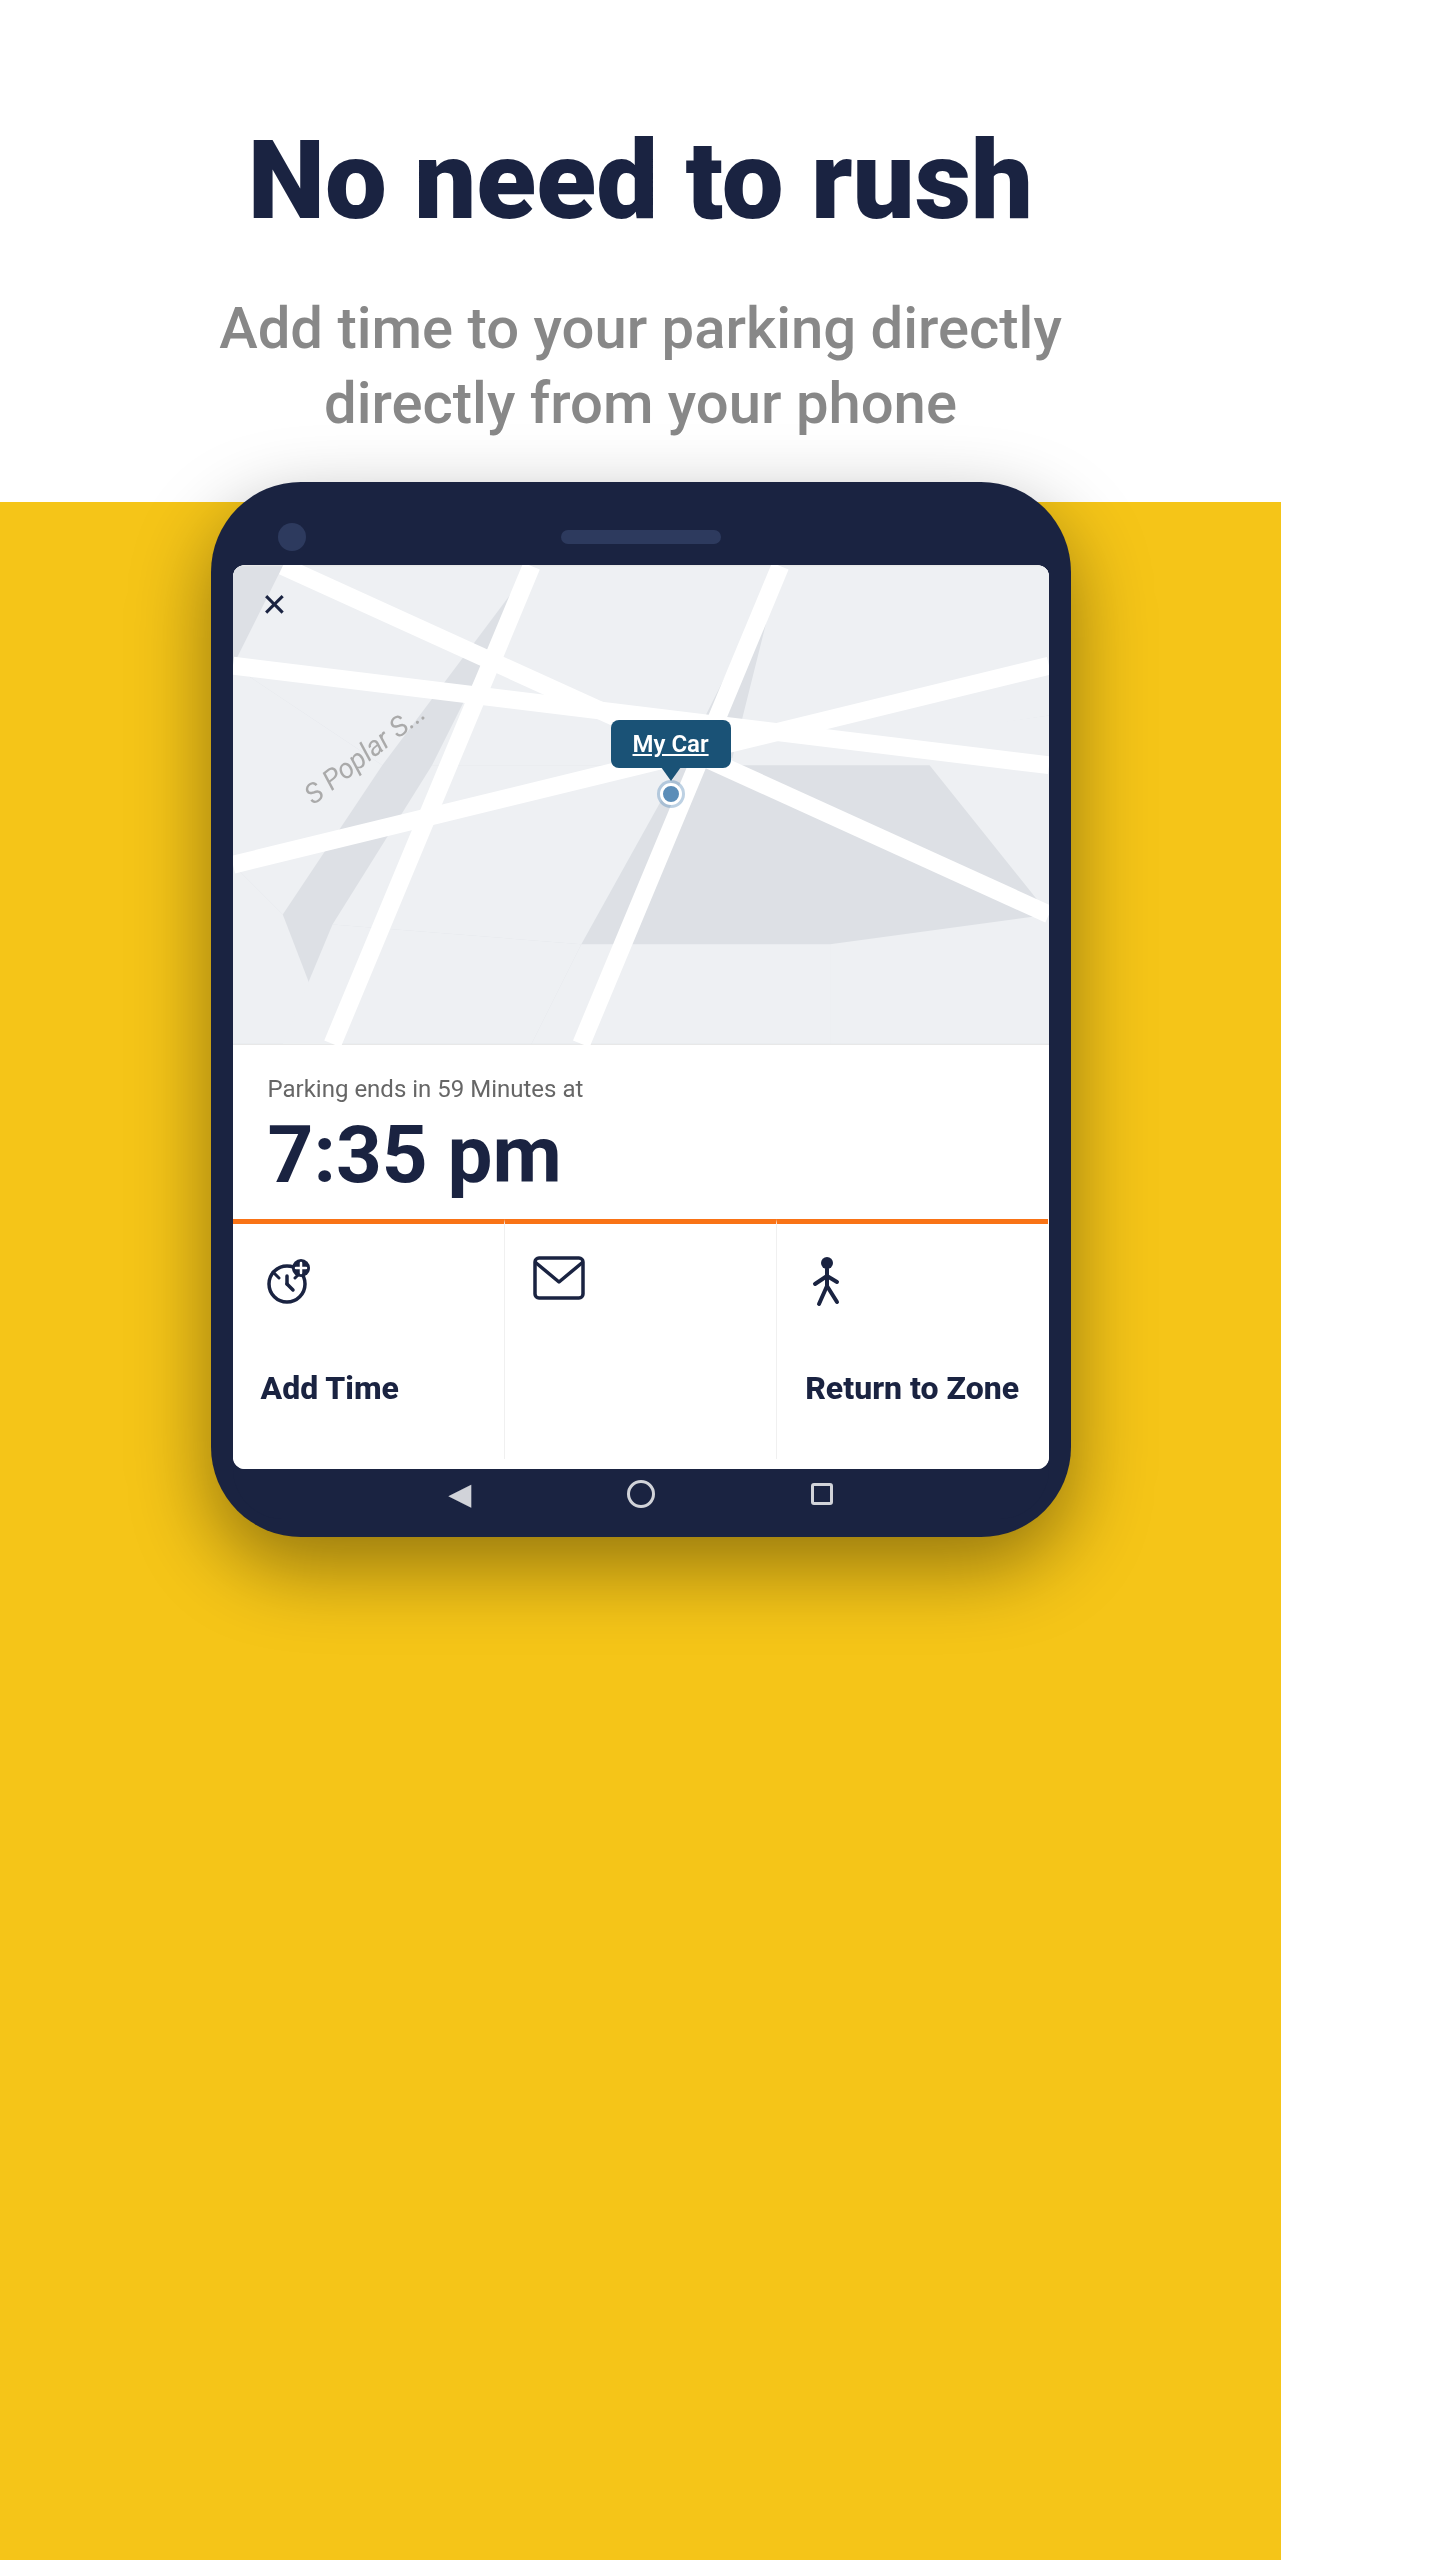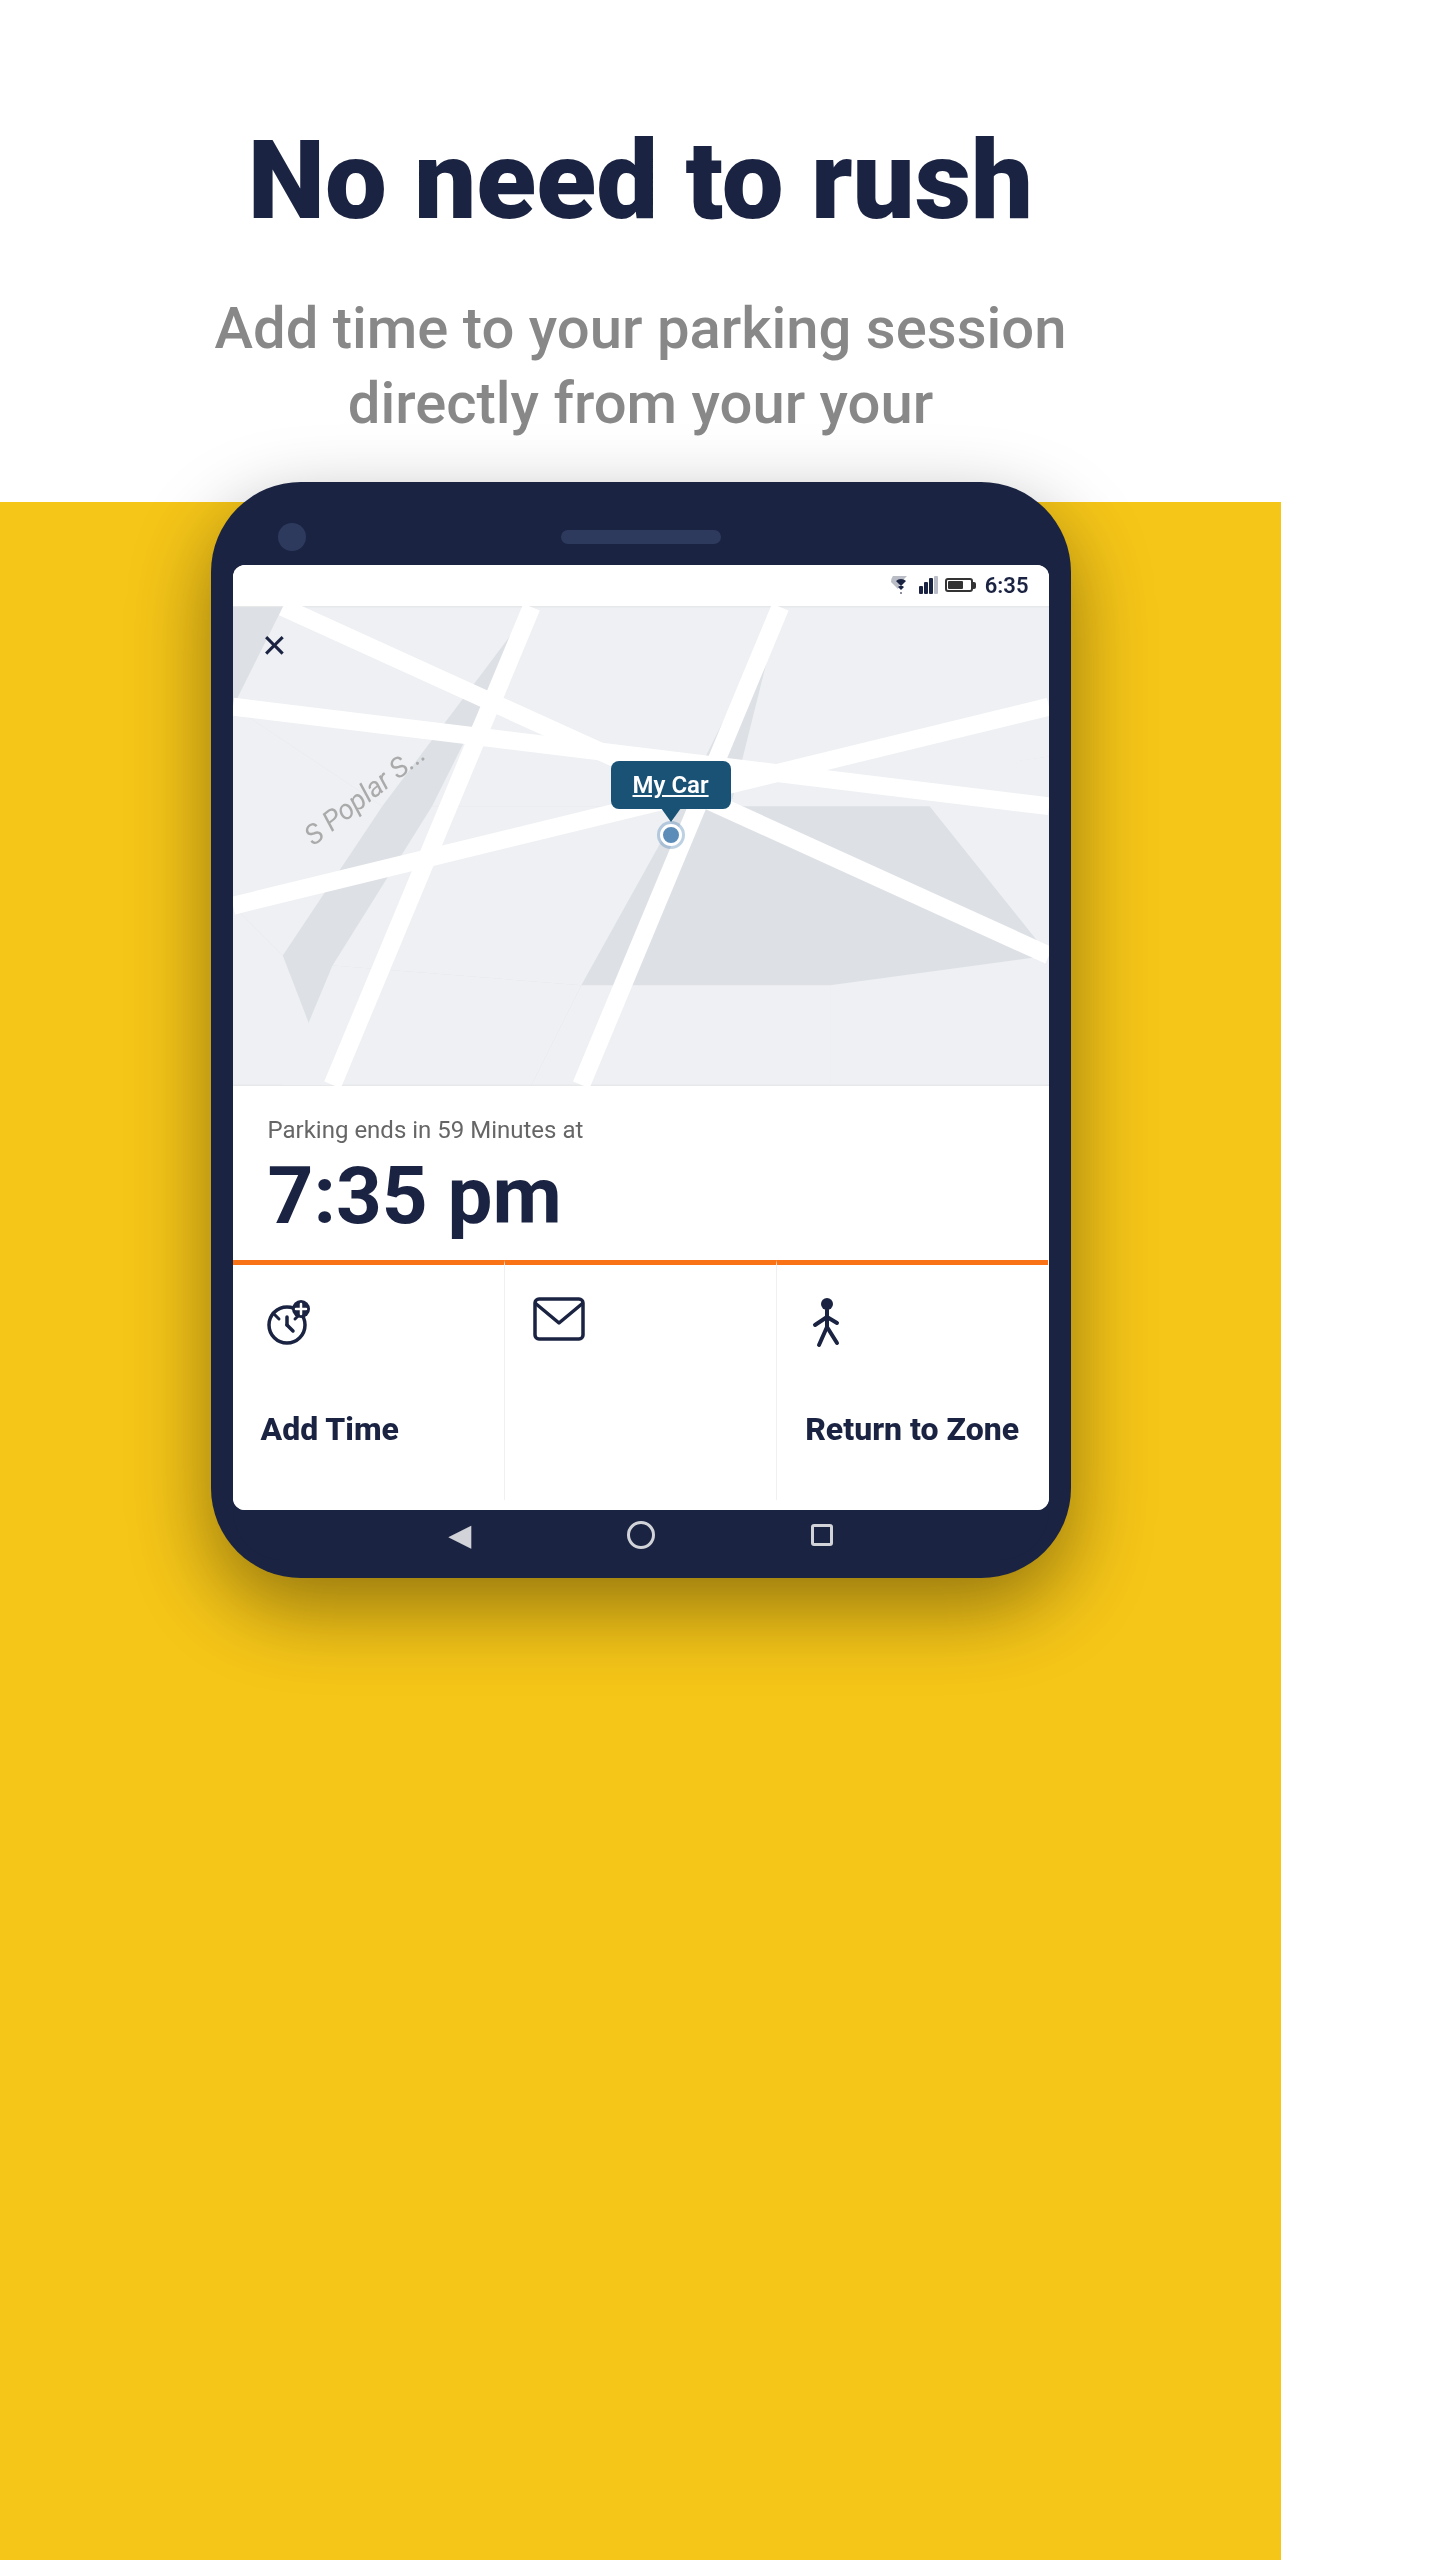--- a/index.html
+++ b/index.html
@@ -339,61 +339,35 @@
       height: 100%;
     }
   </style>
 </head>
 <body>
 
 <div class="page-wrapper">
 
   <div class="hero-section">
     <h1 class="hero-title">No need to rush</h1>
-    <p class="hero-subtitle">Add time to your parking session directly from your your</p>
+    <p class="hero-subtitle">Add time to your parking directly directly from your phone</p>
   </div>
 
   <div class="yellow-section">
 
     <div class="phone-container">
       <div class="phone-outer">
 
         <div class="phone-top">
           <div class="phone-camera"></div>
           <div class="phone-speaker"></div>
         </div>
 
         <div class="phone-screen">
 
-          <div class="status-bar">
-            <div class="status-icons">
-
-              <svg class="wifi-icon" viewBox="0 0 24 18" fill="#1a2341">
-                <path d="M12 14l3-3a4.2 4.2 0 0 0-6 0l3 3z"></path>
-                <path d="M12 18l1-1-1-1-1 1 1 1z"></path>
-                <path d="M12 10l5-5a7 7 0 0 0-10 0l5 5z"></path>
-                <path d="M12 6l7-7A10 10 0 0 0 2 6l7 7 3-7z" opacity="0.3"></path>
-              </svg>
-
-              <svg class="signal-icon" viewBox="0 0 20 18" fill="#1a2341">
-                <rect x="0" y="10" width="4" height="8" rx="1"></rect>
-                <rect x="5" y="6" width="4" height="12" rx="1"></rect>
-                <rect x="10" y="2" width="4" height="16" rx="1"></rect>
-                <rect x="15" y="0" width="4" height="18" rx="1" opacity="0.3"></rect>
-              </svg>
-
-              <div style="display:flex;align-items:center;position:relative;">
-                <div class="battery-icon">
-                  <div class="battery-fill"></div>
-                  <div class="battery-tip"></div>
-                </div>
-              </div>
-            </div>
-            <span class="status-time">6:35</span>
-          </div>
 
           <div class="map-area">
 
             <svg class="map-svg" viewBox="0 0 820 480" xmlns="http://www.w3.org/2000/svg">
 
               <rect width="820" height="480" fill="#e8eaed"></rect>
 
               <rect x="0" y="0" width="820" height="480" fill="#dde0e5"></rect>
 
               <polygon points="50,0 300,0 150,200 0,100" fill="#eef0f3"></polygon>

